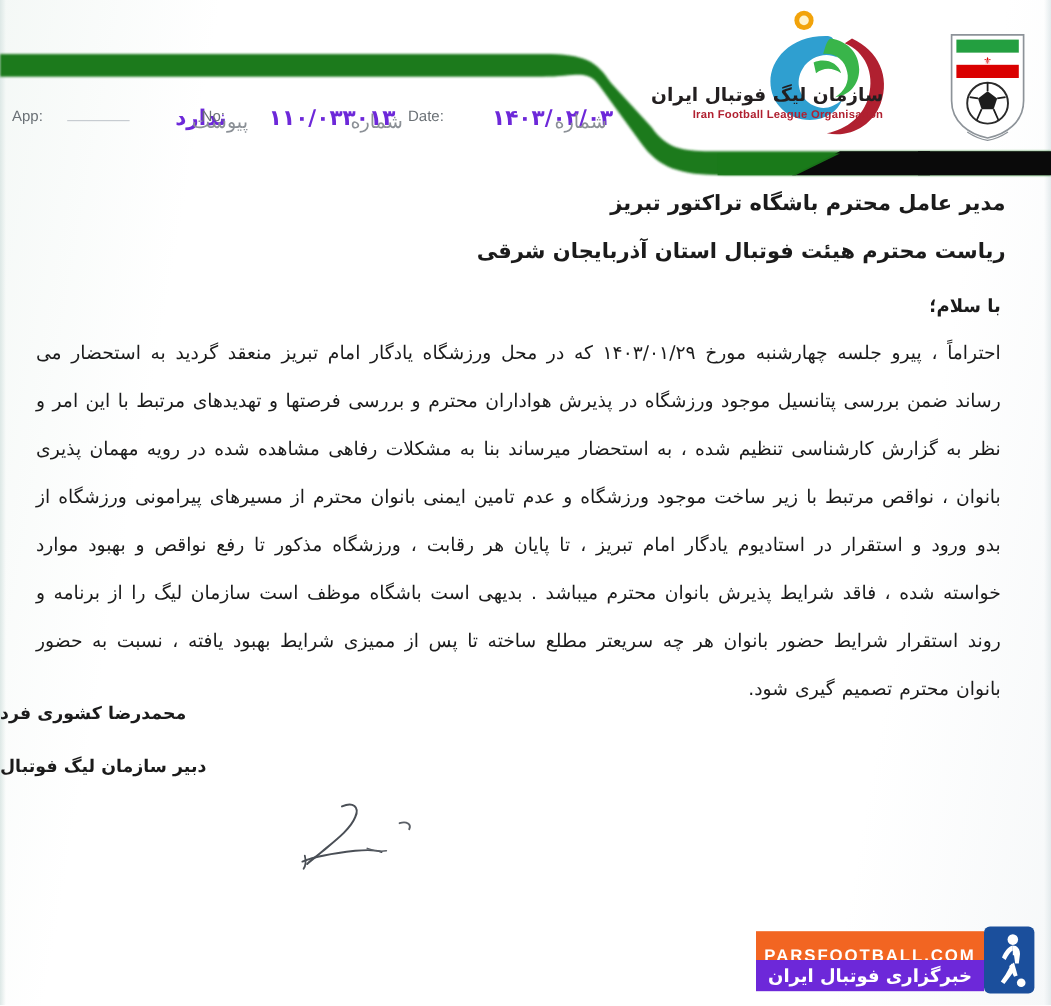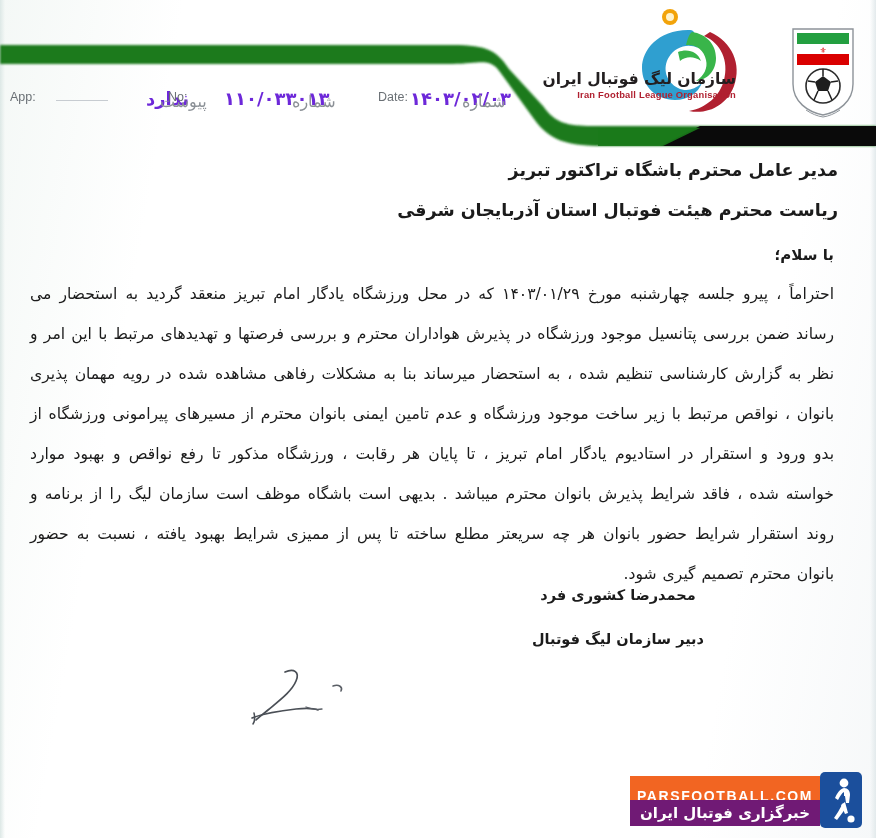--- a/index.html
+++ b/index.html
@@ -127,21 +127,21 @@
     font-size: 16px;
     color: #8b9096;
     direction: rtl;
   }
   .meta-app   { left: 10px;  top: 4px; }
   .meta-app-val { left: 118px; top: 2px; }
   .meta-app-fa  { left: 160px; top: 6px; }
   .meta-no    { left: 168px; top: 4px; }
   .meta-no-val{ left: 196px; top: 2px; }
   .meta-no-fa { left: 292px; top: 6px; }
-  .meta-date  { left: 340px; top: 4px; margin-left: 38px; }
+  .meta-date  { left: 340px; top: 4px; }
   .meta-date-val { left: 382px; top: 2px; }
   .meta-date-fa  { left: 462px; top: 6px; }
   .meta-dash {
     position: absolute;
     left: 56px;
     top: 14px;
     width: 52px;
     height: 1px;
     background: #c7ccd1;
   }
@@ -181,21 +181,21 @@
     word-spacing: 1px;
   }
 
   
   .sign-block {
     position: absolute;
     left: 0;
     right: 0;
     top: 578px;
     direction: rtl;
-    text-align: center;
+    text-align: left;
   }
   .sign-name, .sign-title {
     font-size: 14.5px;
     font-weight: bold;
     color: #1b1b1b;
     margin-right: -360px;
   }
   .sign-name { line-height: 34px; }
   .sign-title { line-height: 34px; margin-top: 10px; }
   .sign-mark {
@@ -233,21 +233,21 @@
     letter-spacing: 1.6px;
     font-family: "Liberation Sans", sans-serif;
     direction: ltr;
   }
   .wm-blue {
     position: absolute;
     right: 42px;
     top: 30px;
     width: 190px;
     height: 26px;
-    background: #701a75;
+    background: #6d28d9;
     display: flex;
     align-items: center;
     justify-content: center;
   }
   .wm-blue span {
     color: #ffffff;
     font-size: 15px;
     font-weight: bold;
     letter-spacing: 0px;
   }

